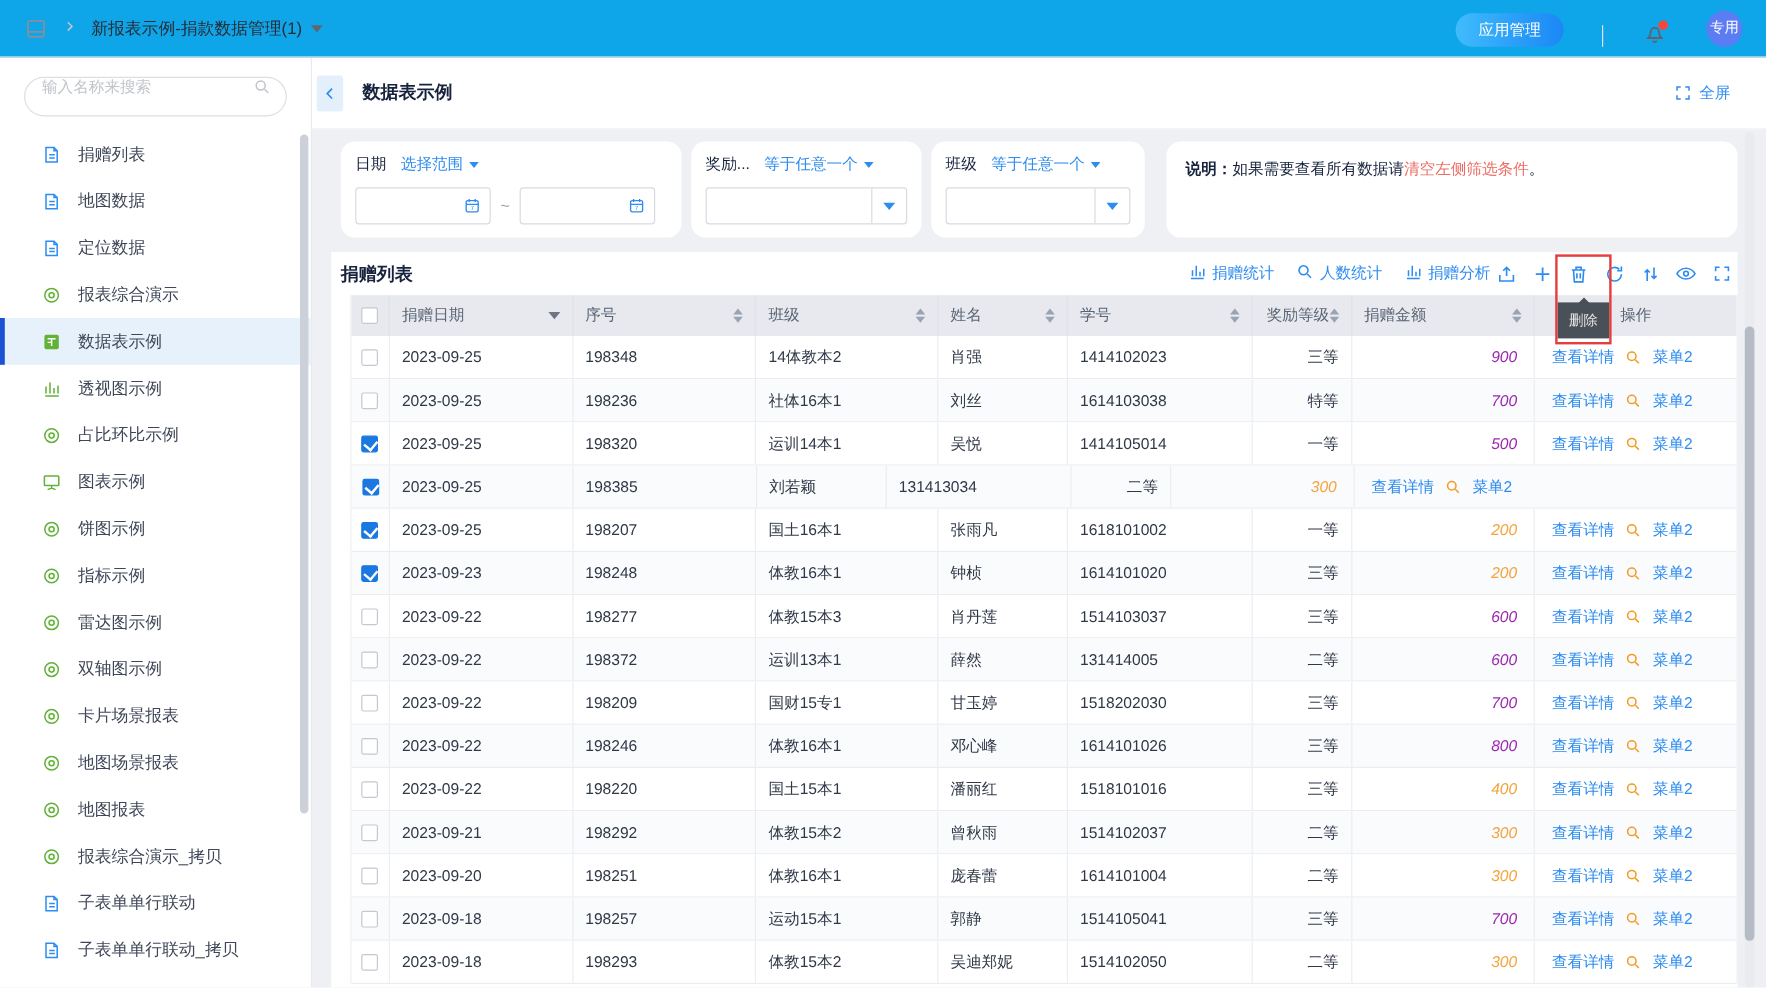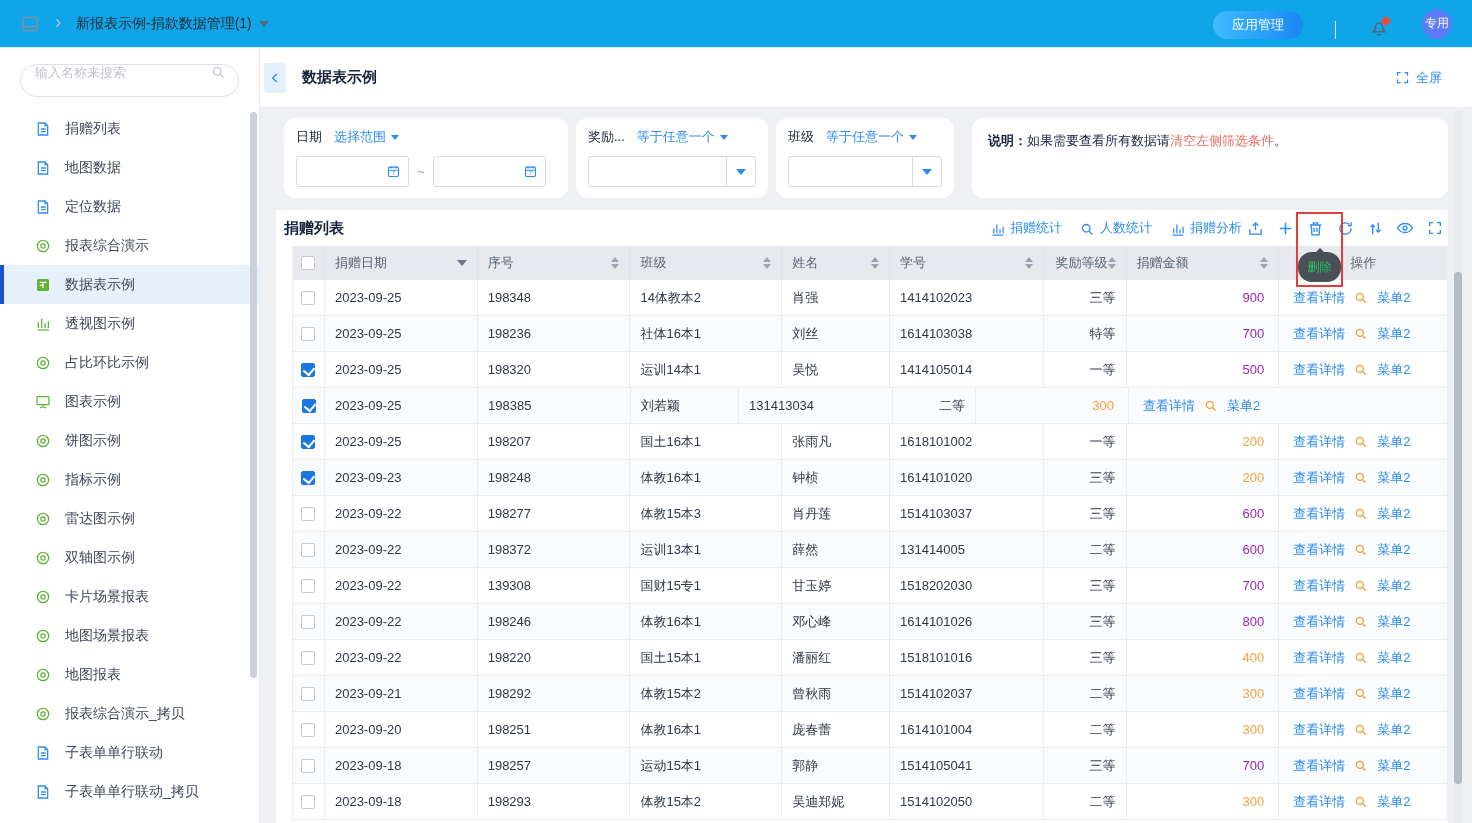--- a/index.html
+++ b/index.html
@@ -55,53 +55,53 @@
   .sel-caret .caret-down { border-top-color:#2d8cf0; border-left-width:5px; border-right-width:5px; border-top-width:6px; }
   .notice { font-size:13px; color:#17233d; line-height:20px; }
   .notice b { font-weight:bold; }
   .notice .red-link { color:#ed6d64; cursor:pointer; }
 
   
   .table-card { position:absolute; left:276px; top:210px; width:1172px; bottom:0; background:#fff; }
   .table-head-row { display:flex; align-items:center; height:36px; padding:0 4px 0 8px; }
   .table-title { font-size:15px; font-weight:bold; color:#17233d; }
   .table-actions { margin-left:auto; display:flex; align-items:center; gap:18px; color:#2d8cf0; font-size:13px; }
-  .action-btn { display:flex; align-items:flex-end; gap:5px; cursor:pointer; white-space:nowrap; }
+  .action-btn { display:flex; align-items:flex-start; gap:5px; cursor:pointer; white-space:nowrap; }
   .tool-icons { display:flex; align-items:center; gap:12px; margin-left:4px; }
   .tool-icon { width:18px; height:18px; color:#2d8cf0; display:flex; align-items:center; justify-content:center; cursor:pointer; }
 
   .tbl { margin-left:16px; width:1156px; border-left:1px solid #ebedf0; border-right:1px solid #ebedf0; }
   .tbl-header { display:flex; height:34px; background:#e7e9ee; }
   .th { display:flex; align-items:center; justify-content:space-between; padding:0 10px; font-size:13px; color:#5a6474; border-right:1px solid #dfe2e8; cursor:pointer; }
   .tbl-row { display:flex; height:36px; border-bottom:1px solid #ebedf0; background:#fff; font-size:13px; color:#2f3847; }
   .tbl-row:nth-child(even) { background:#fafbfd; }
   .td { display:flex; align-items:center; padding:0 10px; border-right:1px solid #ebedf0; overflow:hidden; white-space:nowrap; }
   .c0 { width:32px; justify-content:center; padding:0; }
   .c1 { width:153px;gap:22px; } .c2 { width:153px; } .c3 { width:152px; }
   .c4 { width:108px; } .c5 { width:154px; } .c6 { width:83px;justify-content:flex-end; }
   .c7 { width:153px; }
   .c8 { width:168px; border-right:none; }
-  .td.c7 { justify-content:flex-end; padding-right:14px; }
+  .td.c7 { justify-content:flex-end; padding-right:14px;font-style:italic; }
   .th.c8 { justify-content:center; }
   .td.c8 { gap:9px; padding-left:14px; color:#2d8cf0; }
   .td.c8 .link { cursor:pointer; }
   .amt-purple { color:#9c27b0; }
   .amt-orange { color:#f5a33c; }
   .sort-dual { display:flex; flex-direction:column; gap:2px; }
   .sort-dual i { display:block; width:0; height:0; border-left:4px solid transparent; border-right:4px solid transparent; }
   .sort-dual .up { border-bottom:5px solid #9aa3b2; }
   .sort-dual .dn { border-top:5px solid #9aa3b2; }
   .filter-caret { width:0; height:0; border-left:5px solid transparent; border-right:5px solid transparent; border-top:6px solid #6e7686; }
   .cb { width:14px; height:14px; border:1px solid #c3c8d2; border-radius:2px; background:#fff; cursor:pointer; position:relative; }
   .cb.checked { background:#1a78e0; border-color:#1a78e0; }
   .cb.checked::after { content:""; position:absolute; left:3px; top:1px; width:6px; height:8px; border:solid #fff; border-width:0 2px 2px 0; transform:rotate(40deg); }
 
   
   .red-box { position:absolute; left:1296px; top:212px; width:47px; height:75px; border:2px solid #e43d3d; z-index:40; pointer-events:none; }
-  .del-tooltip { position:absolute; left:1298px; top:252px; width:43px; height:30px; background:#4a5058; color:#22c55e; font-size:12px; border-radius:14px; display:flex; align-items:center; justify-content:center; z-index:39; }
+  .del-tooltip { position:absolute; left:1298px; top:252px; width:43px; height:30px; background:#4a5058; color:#e5e5e5; font-size:12px; border-radius:0; display:flex; align-items:center; justify-content:center; z-index:39; }
   .del-tooltip::before { content:""; position:absolute; top:-9px; left:50%; margin-left:-5px; border:5px solid transparent; border-bottom-color:#4a5058; }
 
   
   .main-scroll-track { position:absolute; right:10px; top:110px; width:8px; bottom:0; background:#e9ebee; border-radius:4px; z-index:6; }
   .main-scroll-thumb { position:absolute; right:10px; top:272px; width:8px; height:512px; background:#b6bcc6; border-radius:4px; z-index:7; cursor:grab; }
 </style>
 </head>
 <body>
 
 <div class="topbar">
@@ -729,21 +729,21 @@
             </svg>
       <span class="link f-menu2">菜单2</span>
     </div>
   </div>
 
   <div class="tbl-row">
     <div class="td c0">
             <span class="cb"></span>
           </div>
     <div class="td c1 f-date">2023-09-22</div>
-    <div class="td c2 f-no">139308</div>
+    <div class="td c2 f-no">198209</div>
     <div class="td c3 f-class">国财15专1</div>
     <div class="td c4 f-name">甘玉婷</div>
     <div class="td c5 f-sid">1518202030</div>
     <div class="td c6 f-grade">三等</div>
     <div class="td c7 f-amount amt-purple">700</div>
     <div class="td c8">
       <span class="link f-detail">查看详情</span>
       <svg width="14" height="14" viewBox="0 0 24 24" fill="none" stroke="#f59a23" stroke-width="2.2">
               <circle cx="10" cy="10" r="6"></circle>
               <path d="M15 15l5 5"></path>

